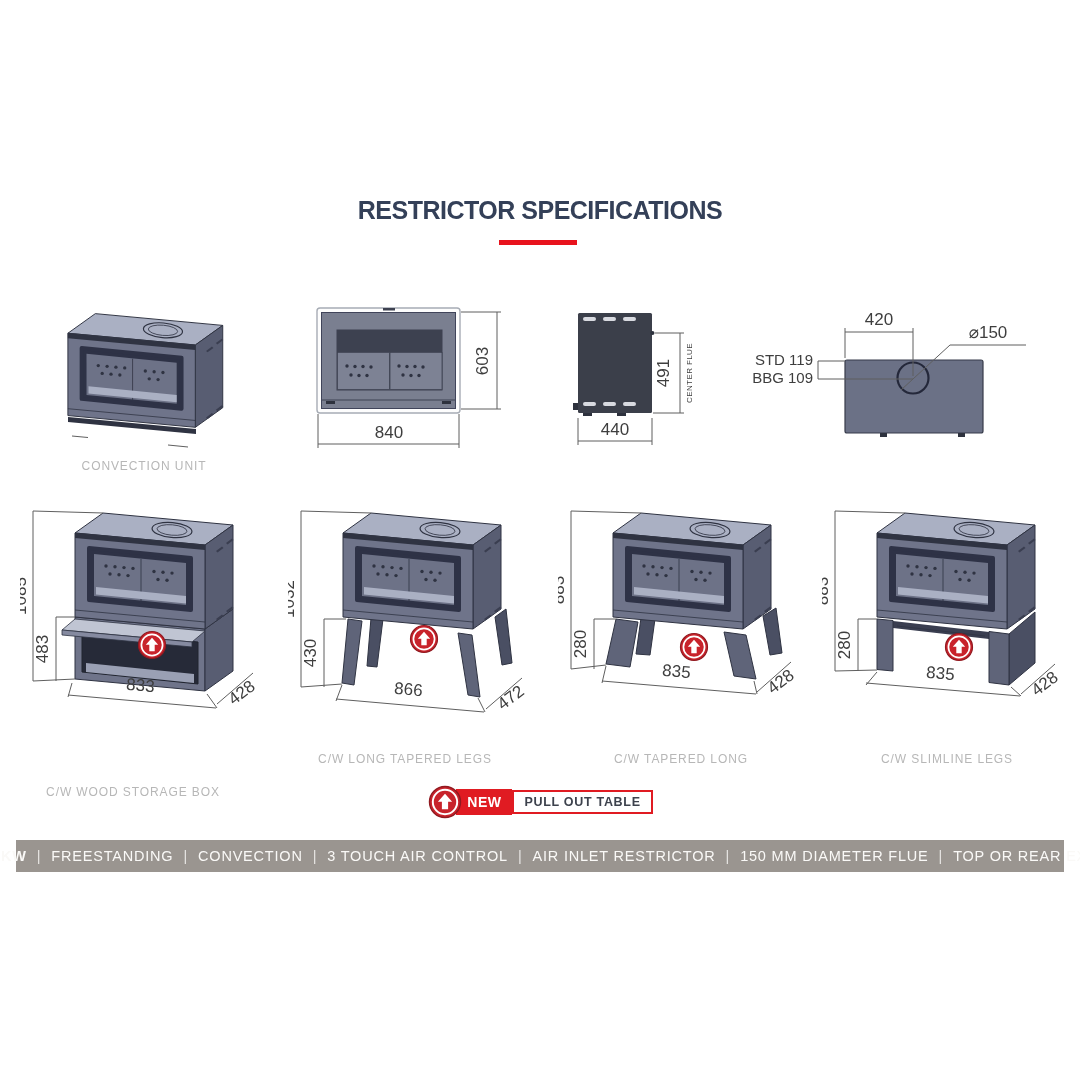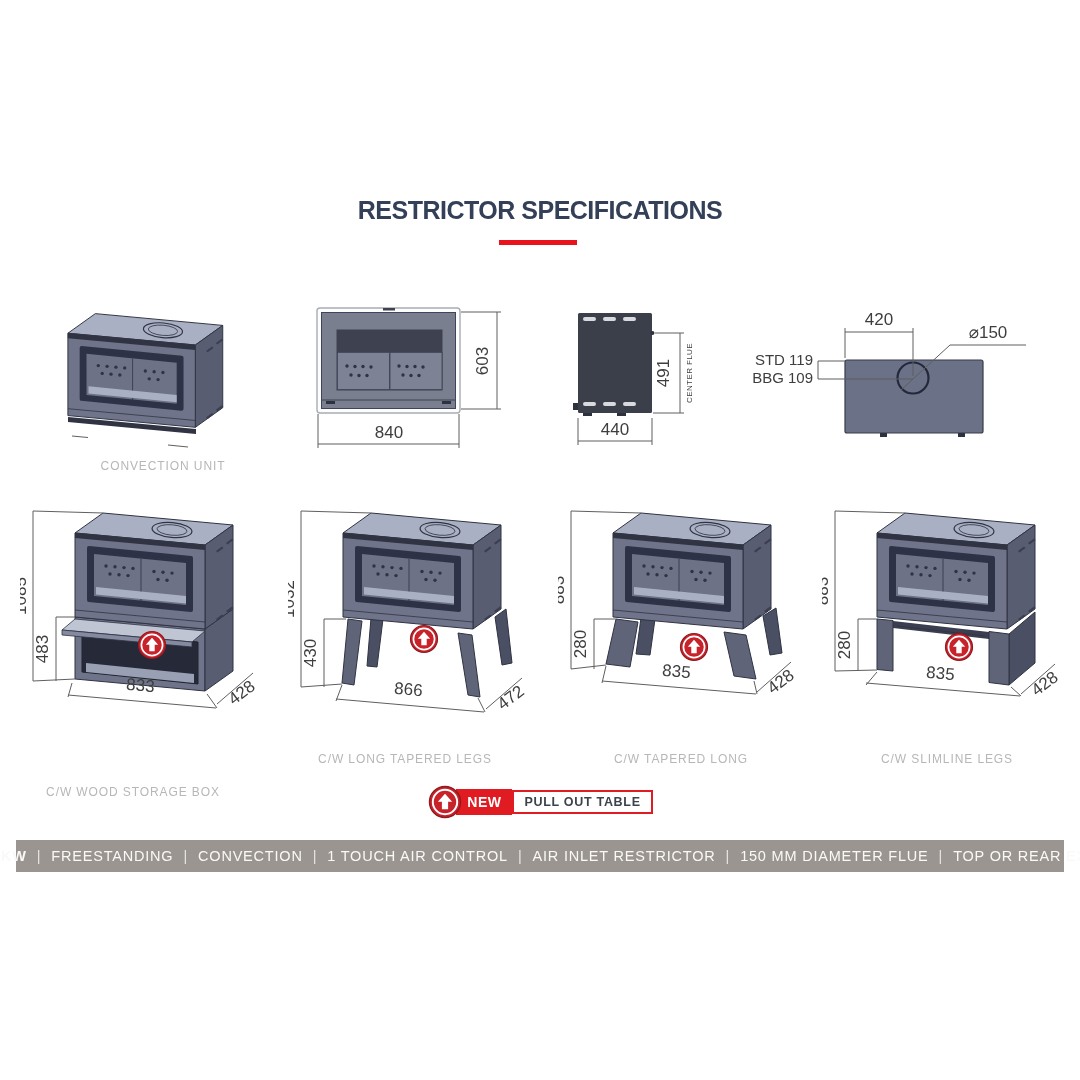--- a/index.html
+++ b/index.html
@@ -109,21 +109,21 @@
   <div class="title-underline"></div>
 
   <div class="fig" style="left:48px;top:292px;">
     <svg width="210" height="170" viewBox="0 0 210 170">
       <use href="#sym-body" transform="translate(-34,4) scale(0.98)"></use>
       <polygon class="rim" points="20,125 148,137 148,142 20,130"></polygon>
       <line class="dl" x1="24" y1="144" x2="40" y2="145.5"></line>
       <line class="dl" x1="120" y1="153" x2="140" y2="155"></line>
     </svg>
   </div>
-  <div class="fig-label" style="left:58px;top:459px;width:210px;">CONVECTION UNIT</div>
+  <div class="fig-label" style="left:39px;top:459px;width:210px;">CONVECTION UNIT</div>
 
   <div class="fig" style="left:295px;top:295px;">
     <svg width="215" height="160" viewBox="0 0 215 160">
       <rect class="frame-outer" x="22" y="13" width="143" height="105" rx="3"></rect>
       <rect class="frame-inner" x="26.5" y="17.5" width="134" height="96"></rect>
       <rect x="42" y="35" width="105" height="60" fill="#7d8294" stroke="#3d4150" stroke-width="1"></rect>
       <rect class="band-dark" x="42" y="35" width="105" height="22"></rect>
       <rect class="panel" x="42.5" y="57.5" width="52" height="37"></rect>
       <rect class="panel" x="95" y="57.5" width="52" height="37"></rect>
       <g>
@@ -336,21 +336,21 @@
     <span class="badge-table">PULL OUT TABLE</span>
   </div>
 
   <div class="footer-bar">
     <span class="b">14 KW</span>
     <span class="sep">|</span>
     <span>FREESTANDING</span>
     <span class="sep">|</span>
     <span>CONVECTION</span>
     <span class="sep">|</span>
-    <span>1 TOUCH AIR CONTROL</span>
+    <span>3 TOUCH AIR CONTROL</span>
     <span class="sep">|</span>
     <span>AIR INLET RESTRICTOR</span>
     <span class="sep">|</span>
     <span>150 MM DIAMETER FLUE</span>
     <span class="sep">|</span>
     <span>TOP OR REAR EXIT</span>
   </div>
 
 </div>
 

